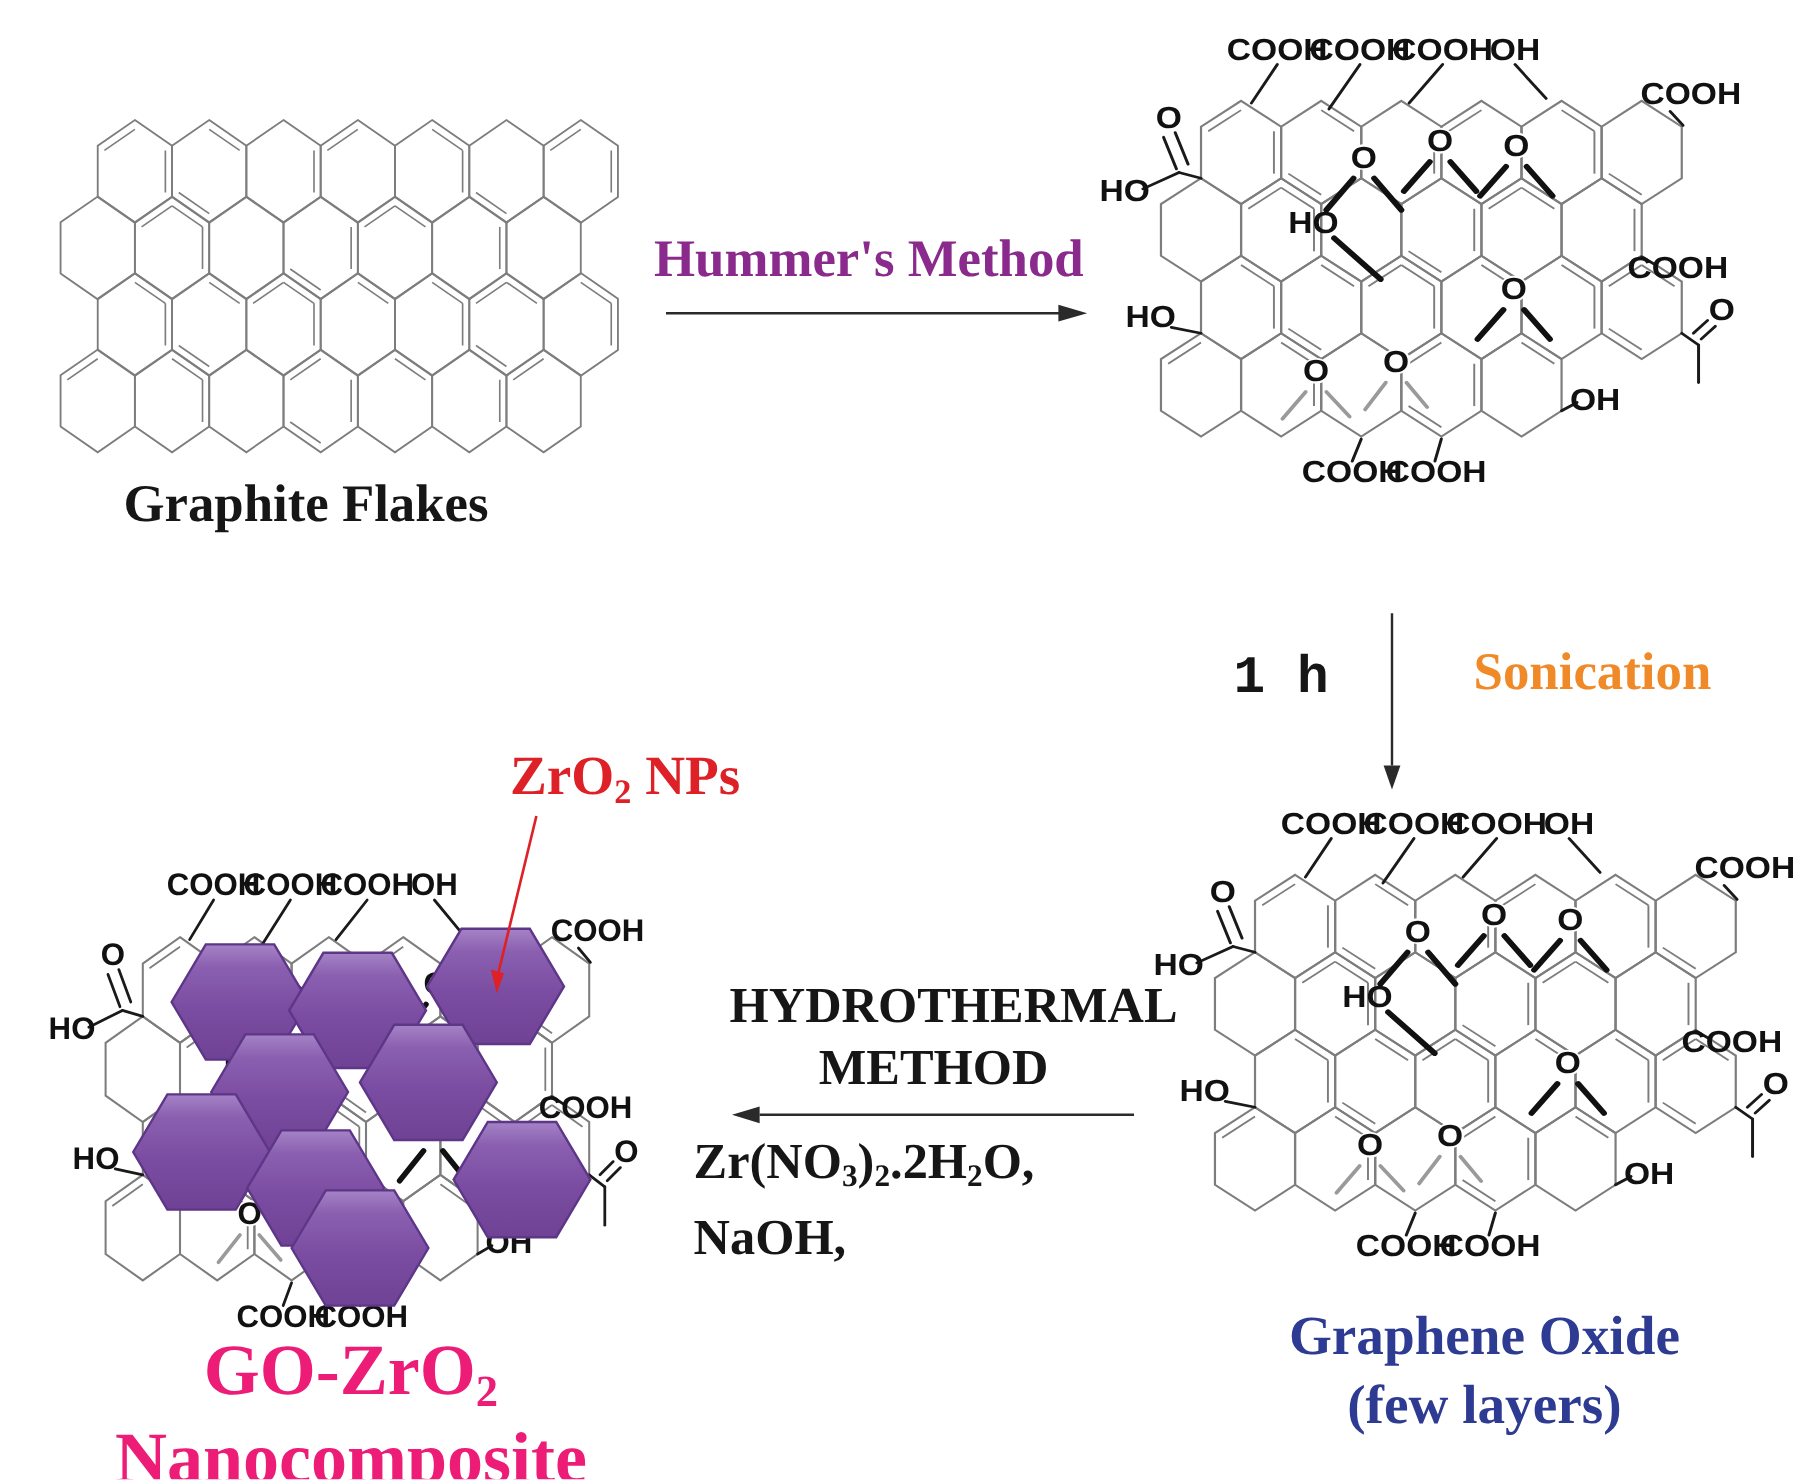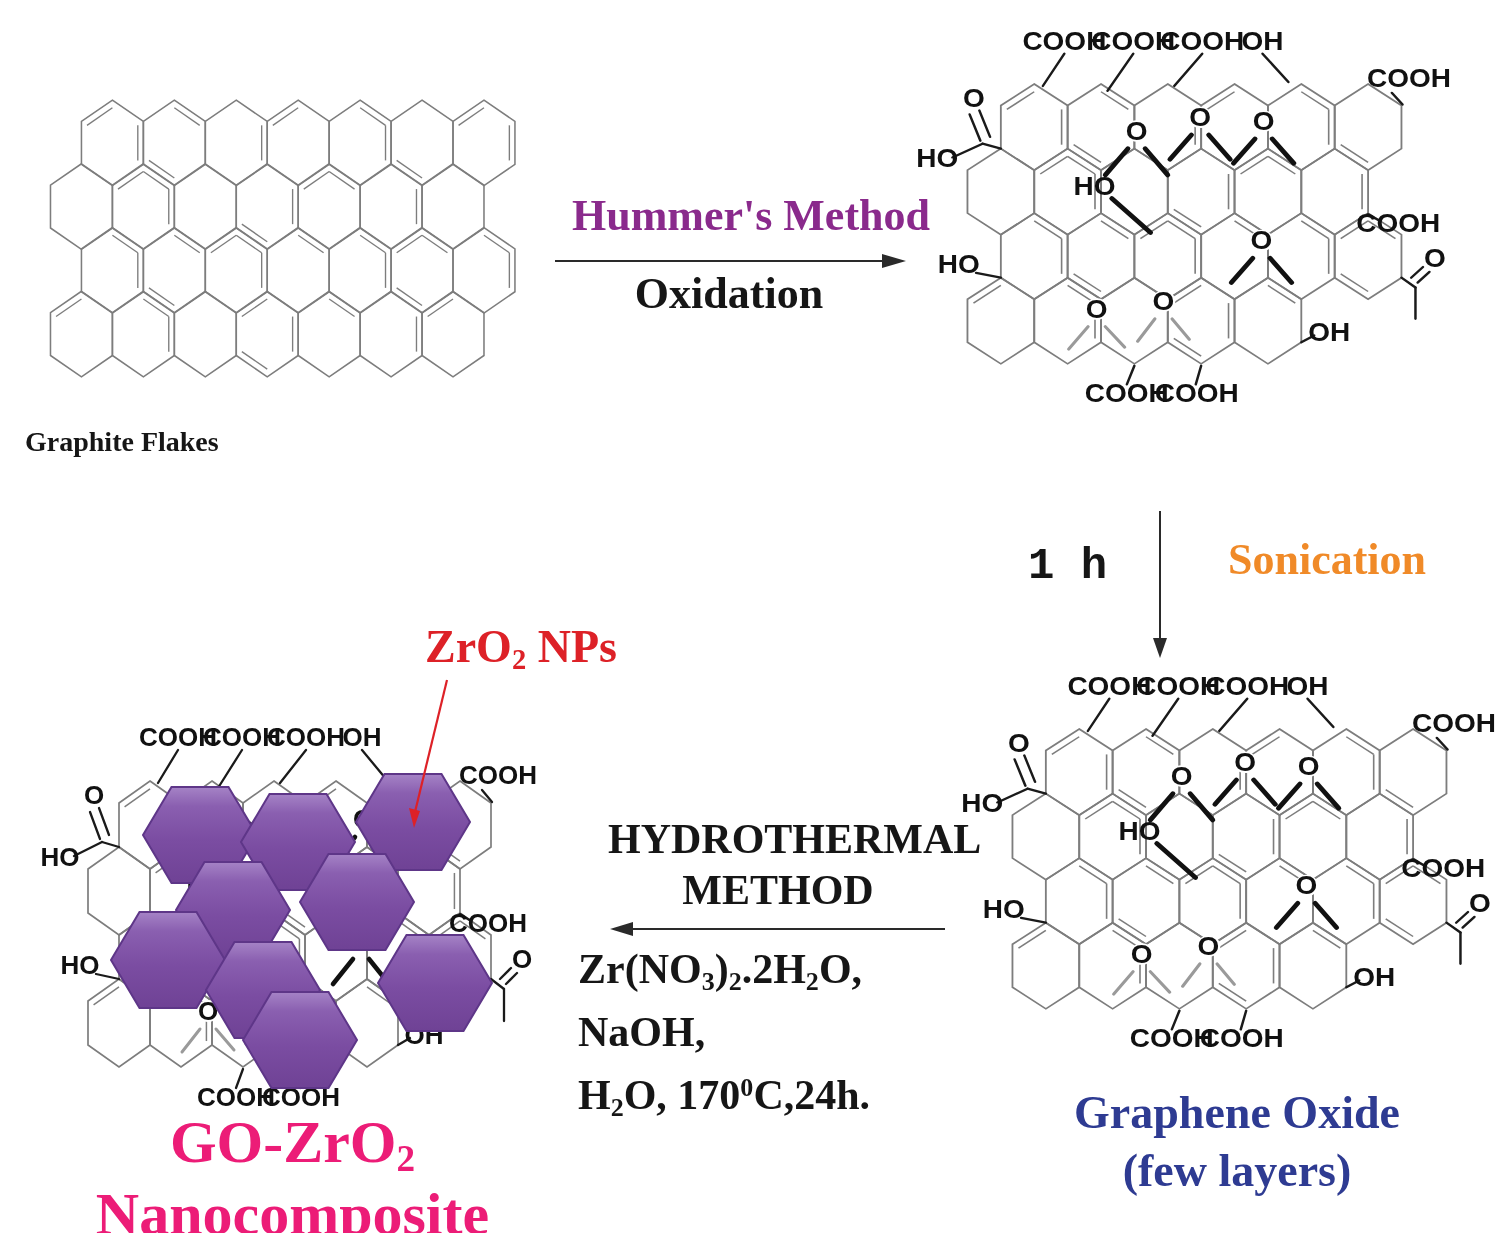--- a/index.html
+++ b/index.html
@@ -1,22 +1,22 @@
 <!DOCTYPE html>
 <html style="--purple: #8A2A8C; --orange: #F08A28; --blue: #2E3B92; --pink: #EC1C77; --red: #DD2127; --np_fill: #7B4DA2; --lattice: #7D7D7D; --ink: #111111;"><head>
 <meta charset="utf-8">
 <style>
   html,body{margin:0;padding:0;background:#ffffff;}
   .canvas{position:relative;width:1512px;height:1233px;background:#fff;overflow:hidden;
           font-family:"Liberation Serif",serif;}
   .abs{position:absolute;}
   .cap{position:absolute;font-weight:bold;color:#161616;}
   .flakes-svg{left:35px;top:50px;width:510px;height:346px;}
-  .flakes-cap{left:25px;top:394px;width:460px;text-align:left;font-size:28px;margin-top:32px;}
-  .hummers{left:562px;top:190px;width:368px;text-align:right;font-size:44px;color:var(--purple);}
+  .flakes-cap{left:25px;top:394px;width:460px;text-align:center;font-size:44px;}
+  .hummers{left:545px;top:190px;width:368px;text-align:left;font-size:44px;color:var(--purple);}
   .arrow1{left:552px;top:250px;width:356px;height:22px;}
   .oxidation{left:545px;top:268px;width:368px;text-align:center;font-size:44px;}
   .gro-svg{left:905px;top:-5px;width:560px;height:450px;}
   .gro-cap{left:996px;top:396px;width:400px;text-align:center;font-size:46px;line-height:1.22;}
   .son-arrow{left:1148px;top:508px;width:24px;height:152px;}
   .oneh{left:1028px;top:541px;width:112px;font-size:44px;font-family:Liberation Mono, monospace;}
   .sonication{left:1228px;top:534px;font-size:44px;color:var(--orange);}
   .go-svg{left:950px;top:640px;width:560px;height:450px;}
   .go-cap{left:1037px;top:1084px;width:400px;text-align:center;font-size:46px;color:var(--blue);line-height:1.25;}
   .arrow2{left:608px;top:918px;width:340px;height:22px;}
@@ -259,21 +259,20 @@
         <line x1="431.12" y1="292.73" x2="459" y2="273.46"></line>
       </g>
   </svg>
   <div class="cap flakes-cap">Graphite Flakes</div>
 
   <div class="cap hummers">Hummer's Method</div>
   <svg class="abs arrow1" viewBox="0 0 356 22">
     <line class="arr-line" x1="3" y1="11" x2="331" y2="11"></line>
     <polygon class="arr-head" points="330,4 354,11 330,18"></polygon>
   </svg>
-  <div class="cap oxidation">Oxidation</div>
 
   <svg class="abs gro-svg" viewBox="0 0 520 460" preserveAspectRatio="none">
     <use href="#go-sheet"></use>
   </svg>
   <div class="cap gro-cap">
   </div>
 
   <svg class="abs son-arrow" viewBox="0 0 24 152">
     <line class="arr-line" x1="12" y1="3" x2="12" y2="130"></line>
     <polygon class="arr-head" points="5,130 19,130 12,150"></polygon>
@@ -292,21 +291,20 @@
   <div class="cap hydro">
     <div>HYDROTHERMAL</div>
     <div>METHOD</div>
   </div>
   <svg class="abs arrow2" viewBox="0 0 340 22">
     <line class="arr-line" x1="25" y1="11" x2="337" y2="11"></line>
     <polygon class="arr-head" points="25,4 25,18 2,11"></polygon>
   </svg>
   <div class="cap reagents">
     <div><span>Zr(NO</span><span class="sb">3</span><span>)</span><span class="sb">2</span><span>.2H</span><span class="sb">2</span><span>O, NaOH,</span></div>
-    <div><span>H</span><span class="sb">2</span><span>O, 170</span><span class="sp">0</span><span>C,24h.</span></div>
   </div>
 
   <svg class="abs nano-svg" viewBox="0 0 625 530">
     <use href="#go-sheet" transform="translate(15,90)"></use>
     <g id="np-hexes">
         <polygon points="128,235 156.5,187 213.5,187 242,235 213.5,283 156.5,283" class="npx"></polygon>
         <polygon points="226,242 254.5,194 311.5,194 340,242 311.5,290 254.5,290" class="npx"></polygon>
         <polygon points="341,222 369.5,174 426.5,174 455,222 426.5,270 369.5,270" class="npx"></polygon>
         <polygon points="161,310 189.5,262 246.5,262 275,310 246.5,358 189.5,358" class="npx"></polygon>
         <polygon points="285,302 313.5,254 370.5,254 399,302 370.5,350 313.5,350" class="npx"></polygon>

